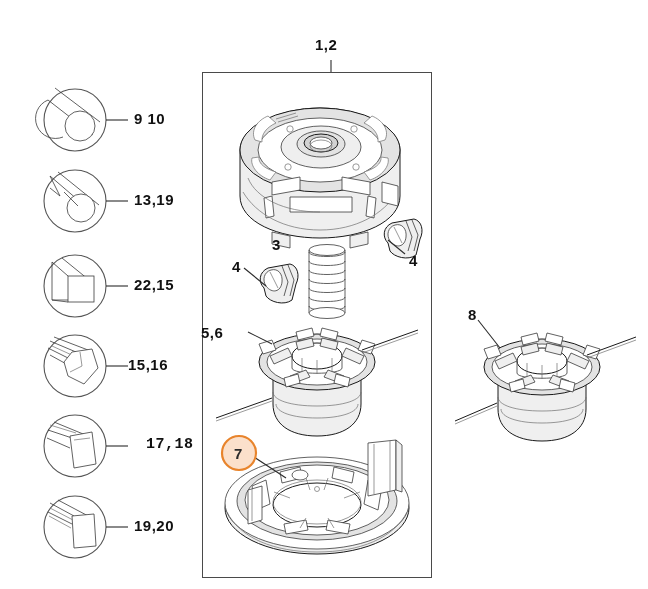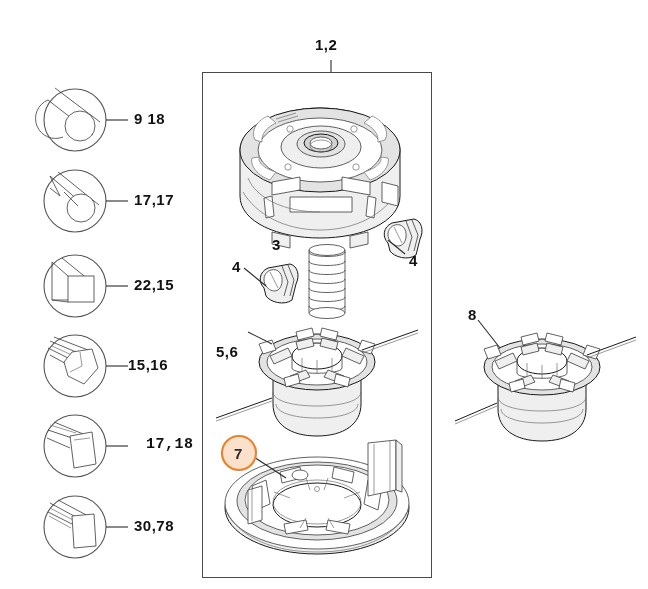--- a/index.html
+++ b/index.html
@@ -282,28 +282,28 @@
       <path class="ln-lt" d="M587 358 L636 340"></path>
       <path class="ln" d="M497 403 L455 421"></path>
       <path class="ln-lt" d="M497 406 L455 424"></path>
     </g>
     <path class="leader" d="M478 320 L500 348"></path>
 
   </svg>
 
   <div class="lbl" style="left:315px;top:36px;">1,2</div>
 
-  <div class="lbl" style="left:134px;top:110px;">9 18</div>
-  <div class="lbl" style="left:134px;top:191px;">17,17</div>
+  <div class="lbl" style="left:134px;top:110px;">9 10</div>
+  <div class="lbl" style="left:134px;top:191px;">13,19</div>
   <div class="lbl" style="left:134px;top:276px;">22,15</div>
   <div class="lbl" style="left:128px;top:356px;">15,16</div>
   <div class="lbl" style="left:146px;top:436px;font-family:Liberation Mono, monospace;">17,18</div>
-  <div class="lbl" style="left:134px;top:517px;">30,78</div>
+  <div class="lbl" style="left:134px;top:517px;">19,20</div>
 
   <div class="lbl" style="left:272px;top:236px;">3</div>
   <div class="lbl" style="left:232px;top:258px;">4</div>
   <div class="lbl" style="left:409px;top:252px;">4</div>
-  <div class="lbl" style="left:216px;top:324px;margin-top:19px;">5,6</div>
+  <div class="lbl" style="left:201px;top:324px;">5,6</div>
   <div class="lbl" style="left:468px;top:306px;">8</div>
 
   <div class="badge-t" style="left:234px;top:445px;">7</div>
 
 </div>
 
 </body></html>

